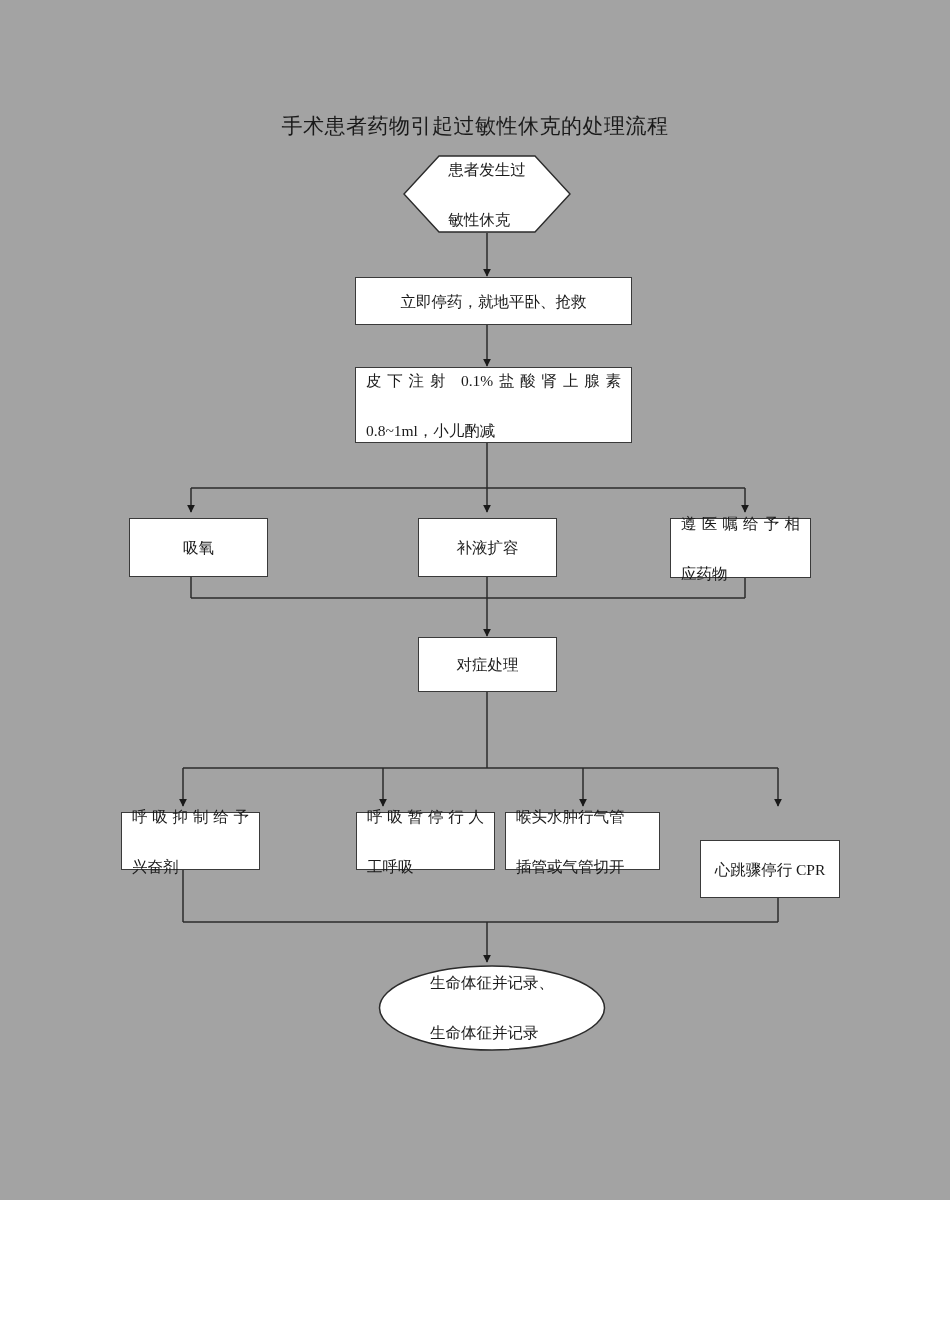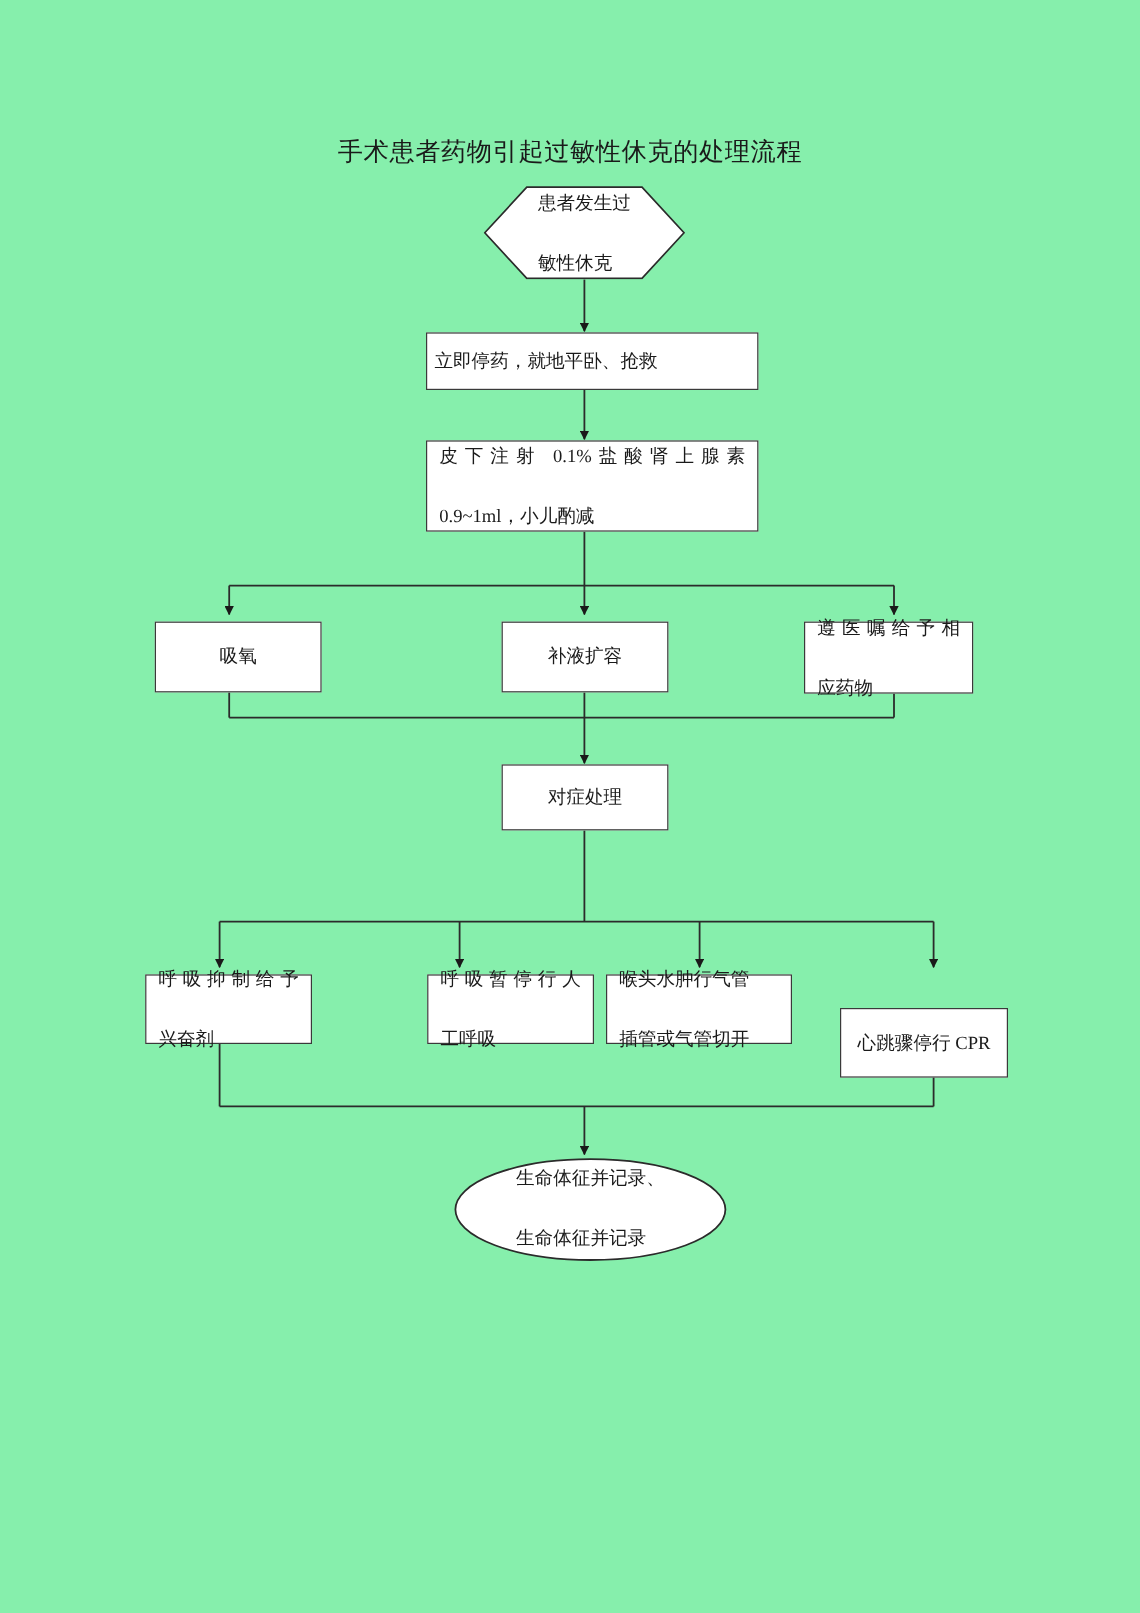--- a/index.html
+++ b/index.html
@@ -10,22 +10,22 @@
   body {
     width: 950px;
     height: 1344px;
     font-family: "Liberation Serif", "DejaVu Serif", serif;
     color: #000000;
     overflow: hidden;
   }
   #page {
     position: relative;
     width: 950px;
-    height: 1344px;
-    background: #86efac;
+    height: 1200px;
+    background: #a3a3a3;
   }
   #flow-svg {
     position: absolute;
     left: 0;
     top: 0;
     width: 950px;
     height: 1344px;
   }
   .node {
     position: absolute;
@@ -44,21 +44,21 @@
   }
   .rect-node {
     border: 1px solid #3a3a3a;
     background: #ffffff;
   }
   .rect-node .txt {
     padding: 0 10px;
     text-align: left;
   }
   .rect-center .txt {
-    text-align: left;
+    text-align: center;
     padding: 0 6px;
   }
   .justify-line {
     display: block;
     text-align: justify;
     text-align-last: justify;
     white-space: nowrap;
   }
   .plain-line {
     display: block;
@@ -152,21 +152,21 @@
 
   <div class="node rect-node rect-center" style="left:355px; top:277px; width:277px; height:48px;">
     <div class="txt">
       <span class="plain-line">立即停药，就地平卧、抢救</span>
     </div>
   </div>
 
   <div class="node rect-node" style="left:355px; top:367px; width:277px; height:76px;">
     <div class="txt">
       <span class="justify-line">皮下注射 0.1%盐酸肾上腺素</span>
-      <span class="plain-line">0.9~1ml，小儿酌减</span>
+      <span class="plain-line">0.8~1ml，小儿酌减</span>
     </div>
   </div>
 
   <div class="node rect-node rect-center" style="left:129px; top:518px; width:139px; height:59px;">
     <div class="txt" style="text-align:center;">
       <span class="plain-line">吸氧</span>
     </div>
   </div>
 
   <div class="node rect-node rect-center" style="left:418px; top:518px; width:139px; height:59px;">

